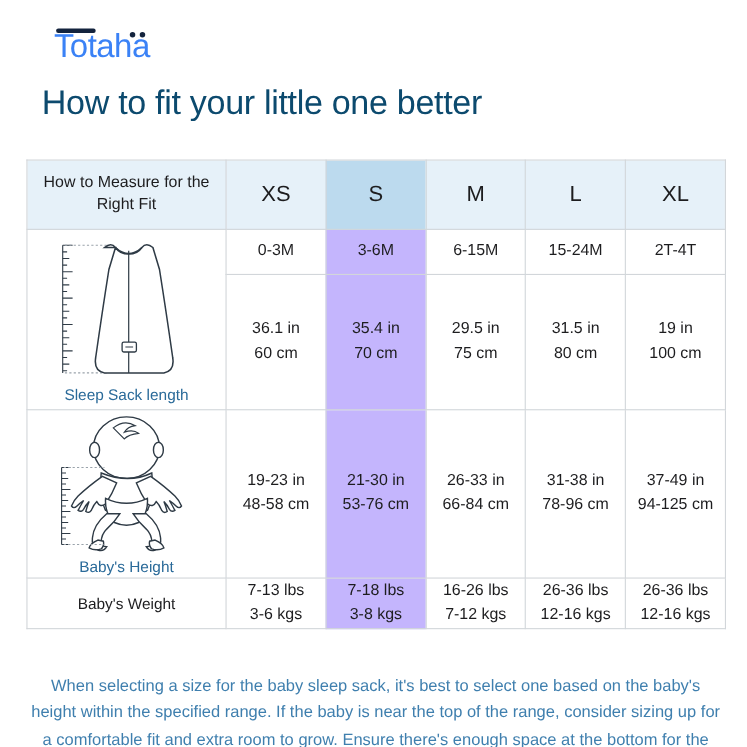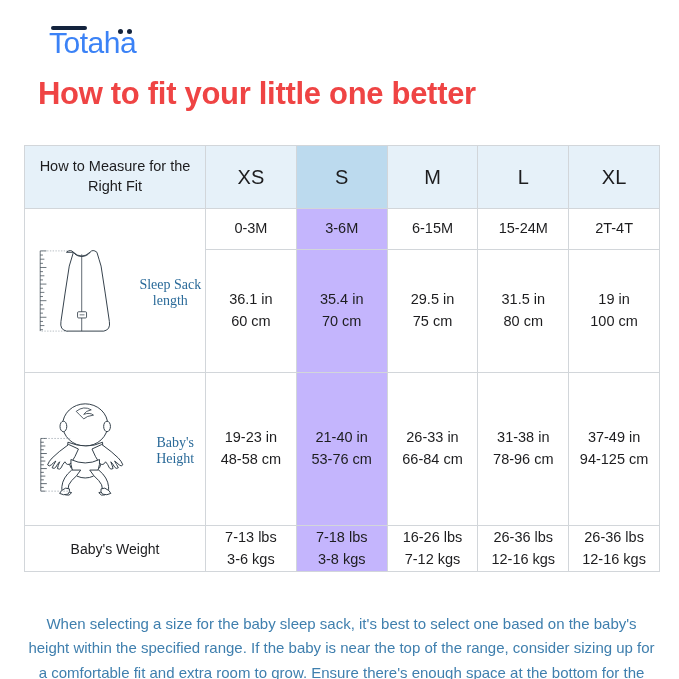--- a/index.html
+++ b/index.html
@@ -53,22 +53,22 @@
     background: #13233d;
   }
   #brand-logo .umlaut i.d1 { left: 2px; }
   #brand-logo .umlaut i.d2 { left: 11px; }
 
   #page-title {
     position: absolute;
     left: 38px;
     top: 77px;
     font-size: 31px;
-    font-weight: 700;
-    color: #ef4444;
+    font-weight: 400;
+    color: #0c4a6e;
     letter-spacing: -0.3px;
     line-height: 1.1;
     white-space: nowrap;
   }
 
   
   #size-table {
     position: absolute;
     left: 24px;
     top: 145px;
@@ -125,24 +125,23 @@
   td.cell-weight { height: 45px; }
 
   td.cell-rowlabel {
     font-size: 14px;
     color: #2a6a99;
     padding: 4px 6px;
   }
 
   .illus-wrap {
     display: flex;
-    flex-direction: row;
+    flex-direction: column;
     align-items: center;
     justify-content: center;
-    font-family: Liberation Serif, serif;
   }
   .illus-caption {
     font-size: 14px;
     color: #2a6a99;
     margin-top: 4px;
   }
 
   
   #footer-note {
     position: absolute;
@@ -320,21 +319,21 @@
             </g>
           </svg>
           <div class="illus-caption">Baby's Height</div>
         </div>
       </td>
       <td class="cell-value cell-height">
         <div>19-23 in</div>
         <div>48-58 cm</div>
       </td>
       <td class="cell-value cell-height is-highlight">
-        <div>21-40 in</div>
+        <div>21-30 in</div>
         <div>53-76 cm</div>
       </td>
       <td class="cell-value cell-height">
         <div>26-33 in</div>
         <div>66-84 cm</div>
       </td>
       <td class="cell-value cell-height">
         <div>31-38 in</div>
         <div>78-96 cm</div>
       </td>

